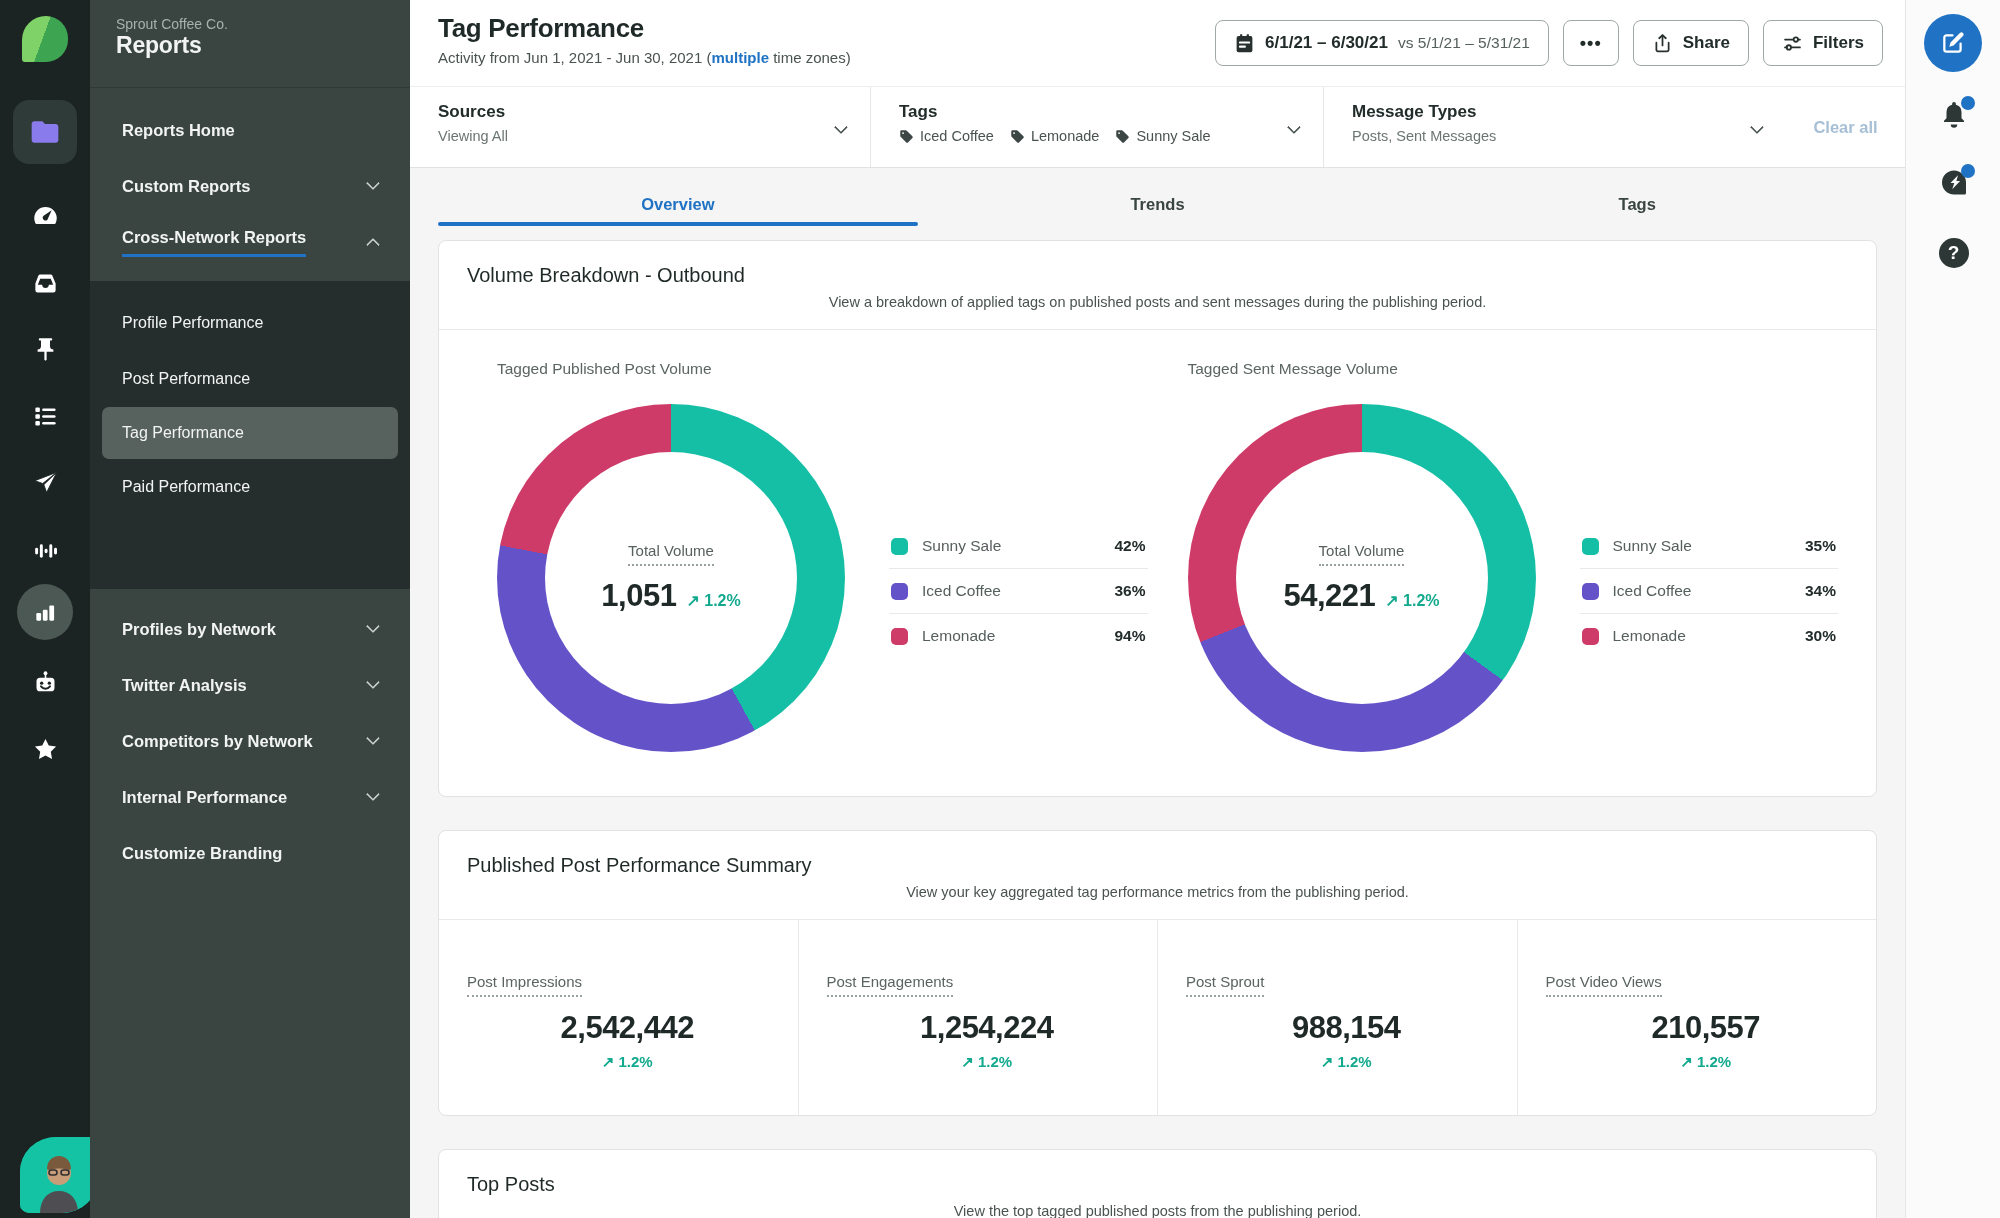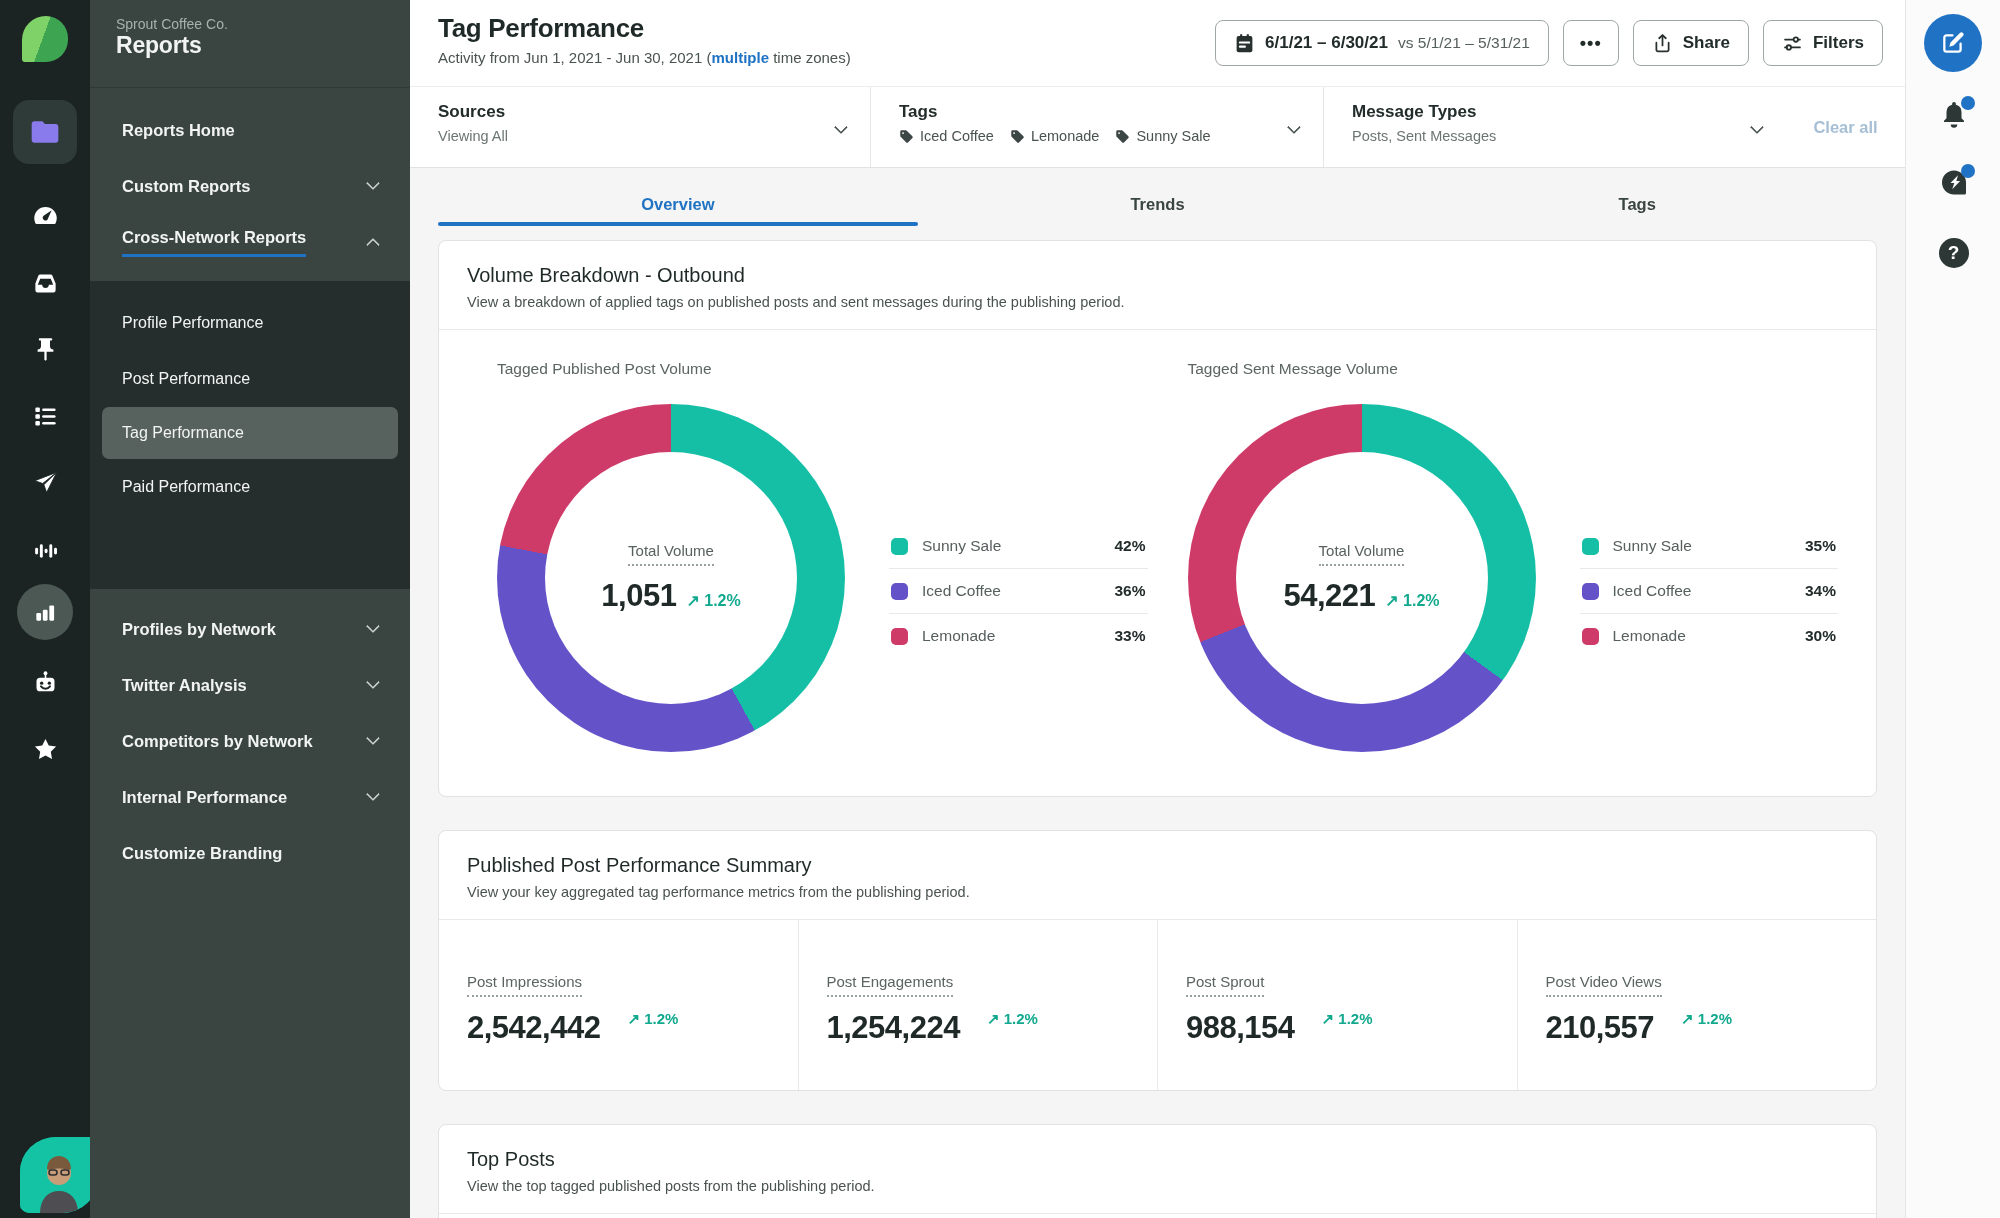--- a/index.html
+++ b/index.html
@@ -66,21 +66,21 @@
   .content { flex:1; padding:0 28px; overflow:hidden; }
   .tabs { display:flex; height:72px; }
   .tab { flex:1; position:relative; display:flex; align-items:center; justify-content:center; font-size:16.5px; font-weight:700; color:#3A4542; cursor:pointer; }
   .tab.active { color:#1F72C4; }
   .tab.active::after { content:""; position:absolute; left:0; right:0; bottom:14px; height:4px; background:#1F72C4; border-radius:2px; }
 
   
   .card { background:#fff; border:1px solid #DFE3E1; border-radius:8px; margin-bottom:33px; }
   .card-head { padding:23px 28px 19px; border-bottom:1px solid #E8EAE9; }
   .card-title { font-size:20px; font-weight:400; color:#1F2A28; }
-  .card-sub { font-size:14.5px; color:#49534F; margin-top:7px; }
+  .card-sub { font-size:14.5px; color:#49534F; margin-top:7px;text-align:center; }
 
   
   .charts { display:flex; padding:30px 28px 44px; }
   .chartcol { width:50%; }
   .chart-label { font-size:15.5px; color:#5B6562; margin-left:30px; }
   .donut-row { display:flex; align-items:center; margin-top:26px; }
   .donut { position:relative; width:348px; height:348px; border-radius:50%; flex:none; margin-left:30px; }
   .hole { position:absolute; inset:48px; background:#fff; border-radius:50%; display:flex; flex-direction:column; align-items:center; justify-content:center; }
   .tv-label { font-size:15px; color:#57615F; border-bottom:2px dotted #97A19E; padding-bottom:5px; }
   .tv-row { display:flex; align-items:baseline; gap:10px; margin-top:12px; }
@@ -91,21 +91,21 @@
   .lrow + .lrow { border-top:1px solid #E8EAE9; }
   .swatch { width:17px; height:17px; border-radius:5px; margin-right:14px; flex:none; }
   .lname { font-size:15.5px; color:#555F5D; }
   .lpct { margin-left:auto; font-size:15.5px; font-weight:700; color:#222D2B; }
 
   
   .metrics { display:flex; }
   .metric { flex:1; padding:53px 10px 44px 28px; }
   .metric + .metric { border-left:1px solid #E8EAE9; }
   .mlabel { display:inline-block; font-size:15px; color:#5A6462; border-bottom:2px dotted #97A19E; padding-bottom:5px; }
-  .mrow { display:flex; align-items:flex-start; gap:27px; margin-top:13px; }
+  .mrow { display:flex; align-items:center; gap:7px; margin-top:13px;flex-direction:column; }
   .mvalue { font-size:31px; font-weight:800; color:#1F2A28; letter-spacing:-0.5px; }
   .metric .delta { font-size:15px; }
   .card.topposts { height:220px; }
 
   
   .rrail { width:95px; flex:none; background:#FAFBFA; border-left:1px solid #E4E7E6; position:relative; }
   .compose { position:absolute; top:14px; left:18px; width:58px; height:58px; background:#1F72C4; border-radius:50%; display:flex; align-items:center; justify-content:center; cursor:pointer; }
   .compose svg { width:26px; height:26px; }
   .rr-item { position:absolute; left:0; width:95px; display:flex; justify-content:center; cursor:pointer; }
   .rr-item svg { width:30px; height:30px; }
@@ -389,21 +389,21 @@
                   <span class="lpct">42%</span>
                 </div>
                 <div class="lrow">
                   <span class="swatch" style="background: rgb(100, 82, 201);"></span>
                   <span class="lname">Iced Coffee</span>
                   <span class="lpct">36%</span>
                 </div>
                 <div class="lrow">
                   <span class="swatch" style="background: rgb(206, 59, 104);"></span>
                   <span class="lname">Lemonade</span>
-                  <span class="lpct">33%</span>
+                  <span class="lpct">94%</span>
                 </div>
               </div>
             </div>
           </div>
 
           <div class="chartcol">
             <div class="chart-label">Tagged Sent Message Volume</div>
             <div class="donut-row">
               <div class="donut" style="background: conic-gradient(rgb(21, 191, 165) 0%, rgb(21, 191, 165) 35%, rgb(100, 82, 201) 35%, rgb(100, 82, 201) 69%, rgb(206, 59, 104) 69%, rgb(206, 59, 104) 100%);">
                 <div class="hole">

